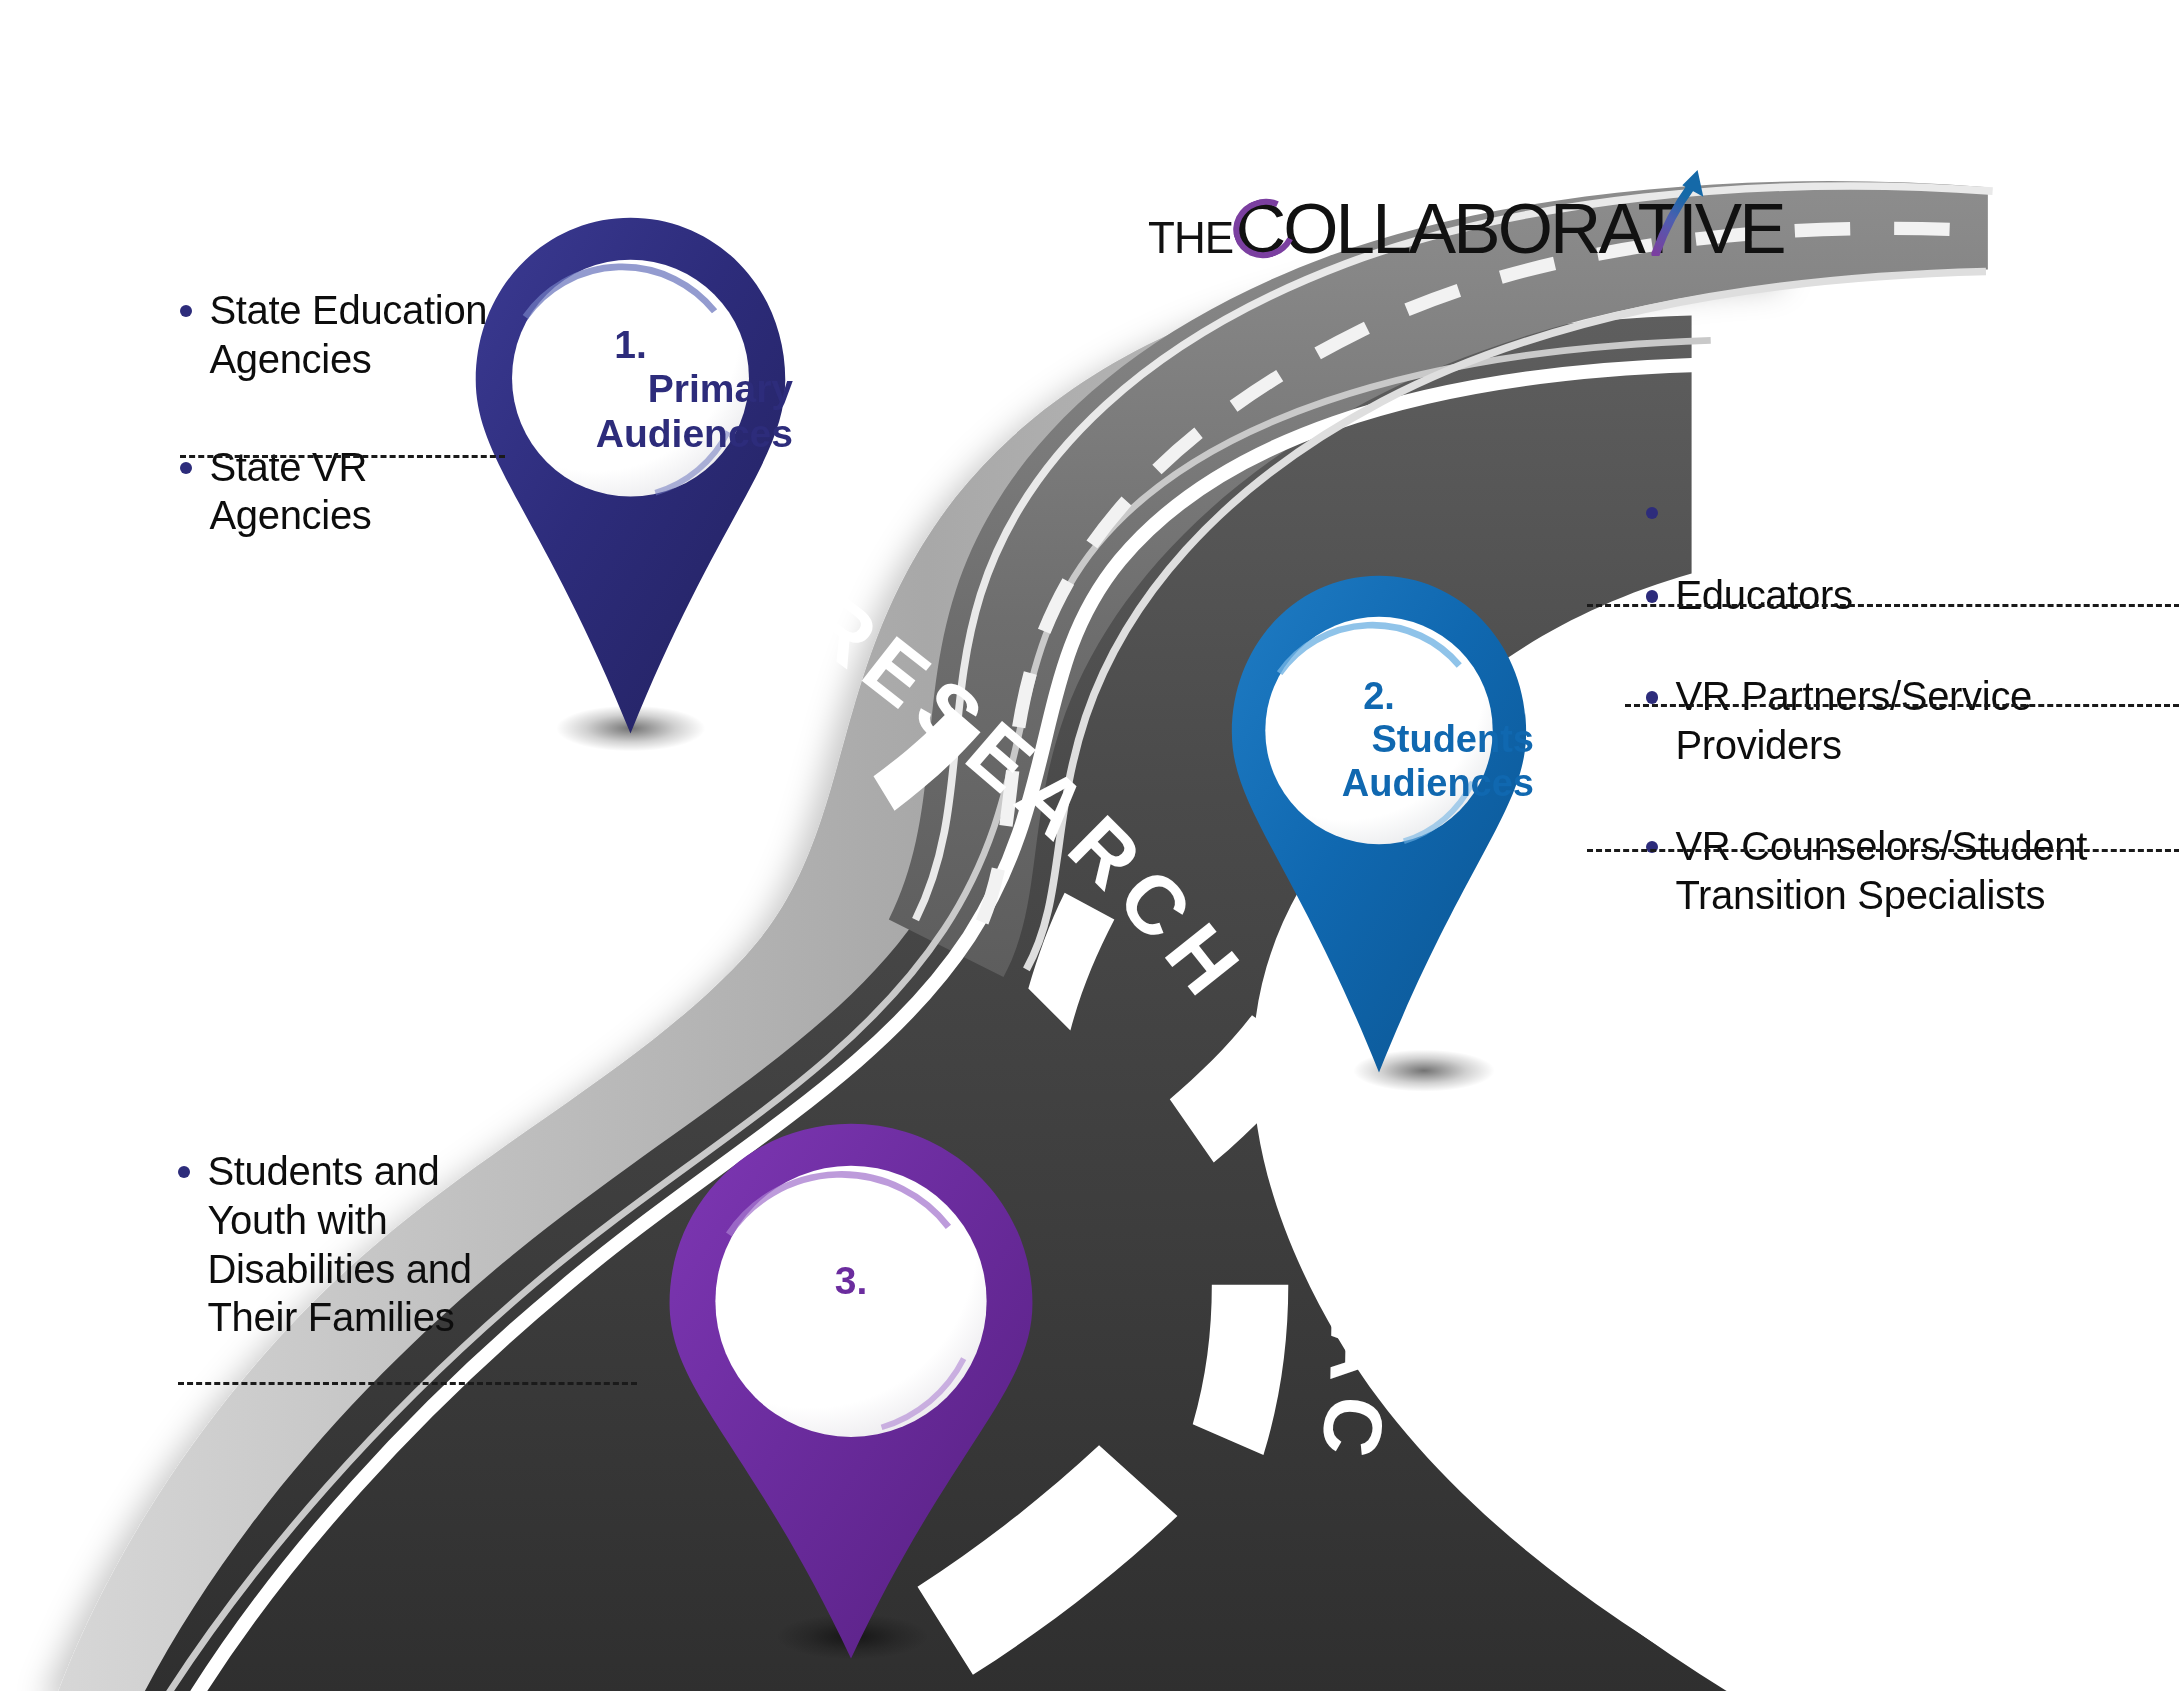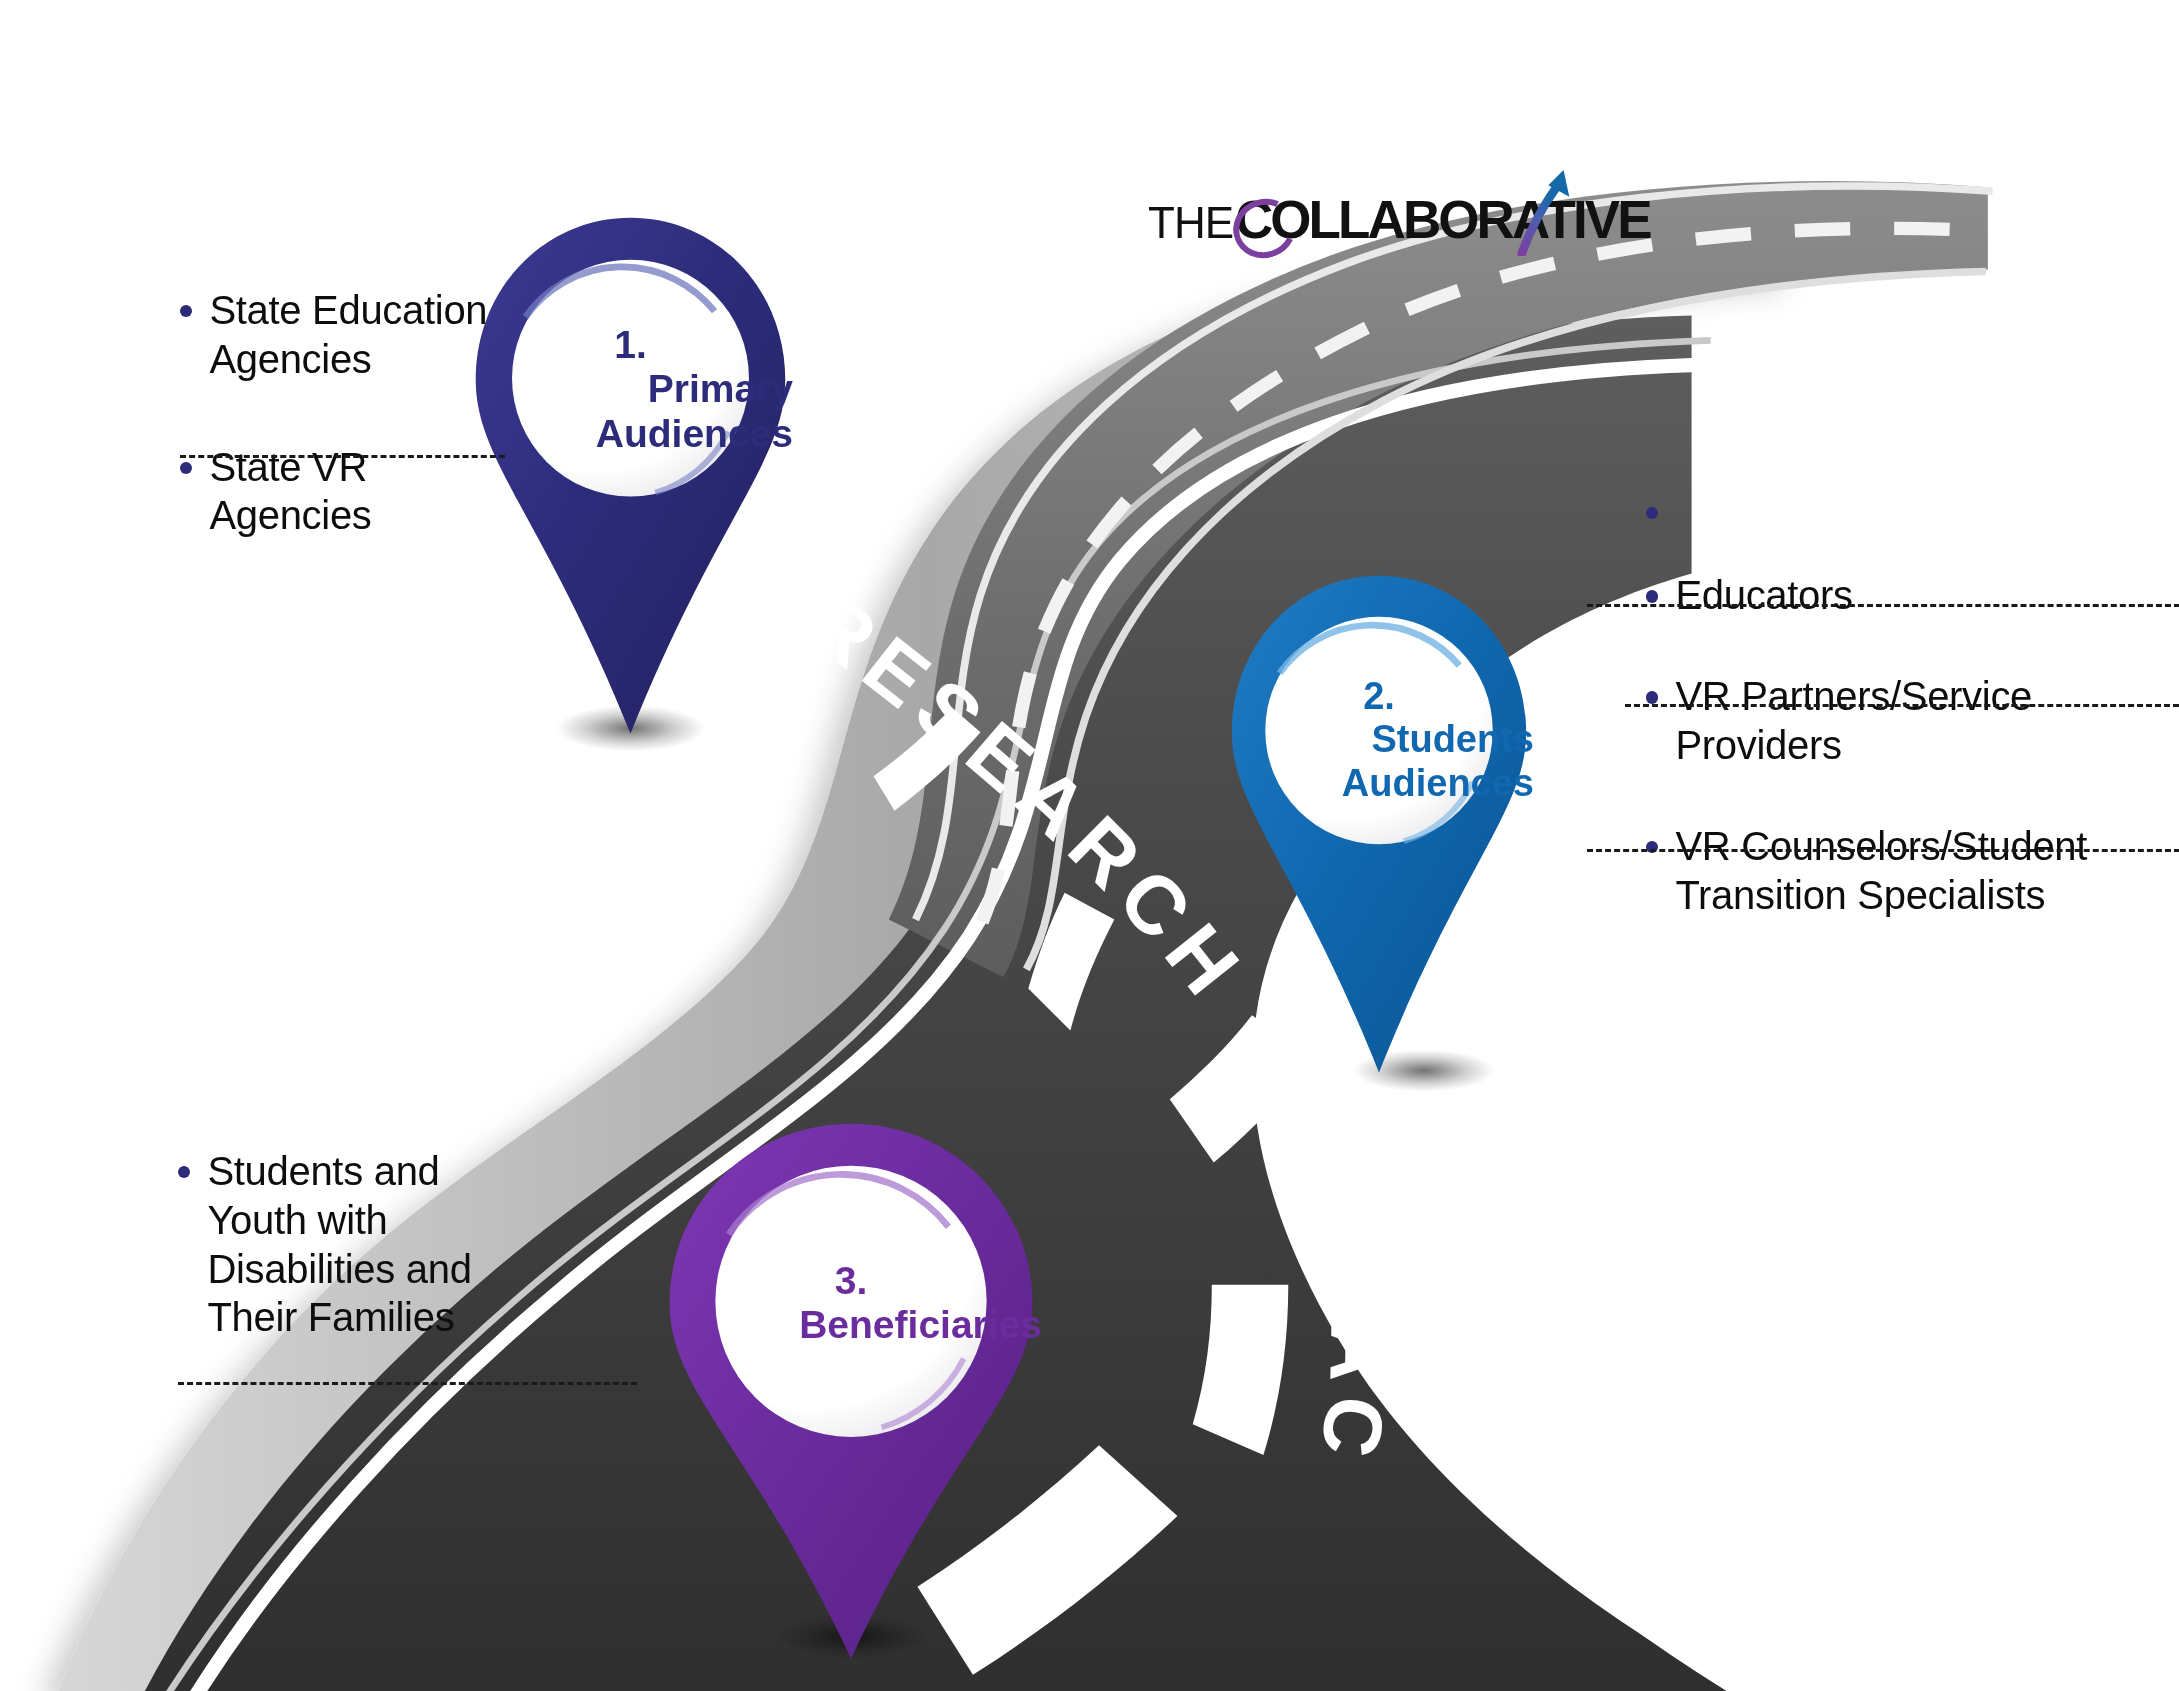--- a/index.html
+++ b/index.html
@@ -67,22 +67,22 @@
     color: #111111;
     letter-spacing: -1px;
   }
   .logo-collab-wrap {
     position: relative;
     display: inline-block;
     margin-left: 1.9px;
   }
   .logo-collab {
     font-family: "Liberation Sans", sans-serif;
-    font-weight: bold;
-    font-size: 53px;
+    font-weight: normal;
+    font-size: 71px;
     color: #111111;
     letter-spacing: -2.9px;
   }
   .logo-co-overlay {
     position: absolute;
     left: -1.9px;
     top: 5.7px;
     width: 63px;
     height: 59px;
     border: 6.7px solid #7B3FA0;
@@ -377,21 +377,20 @@
                C 94 8 10 92 10 196
                C 10 288 96 346 200 568
                C 304 346 390 288 390 196
                C 390 92 306 8 200 8 Z" fill="url(#p3g)"></path>
       <circle cx="200" cy="194" r="142" fill="url(#p3inner)"></circle>
       <path d="M 72 124 A 142 142 0 0 1 302 116" stroke="#a779cf" stroke-width="7" fill="none" opacity="0.75"></path>
       <path d="M 318 254 A 142 142 0 0 1 232 326" stroke="#a779cf" stroke-width="6" fill="none" opacity="0.55"></path>
     </svg>
     <div class="pin-label">
       <span class="pin-num">3.</span>
-      <span class="pin-name">Beneficiaries</span>
     </div>
   </div>
 
   <div class="bullet-list" id="list-primary">
     <div class="bullet-row">
       <span class="bullet-dot"></span>
       <span class="bullet-text">State Education Agencies</span>
     </div>
     <div class="gap"></div>
     <div class="bullet-row">

